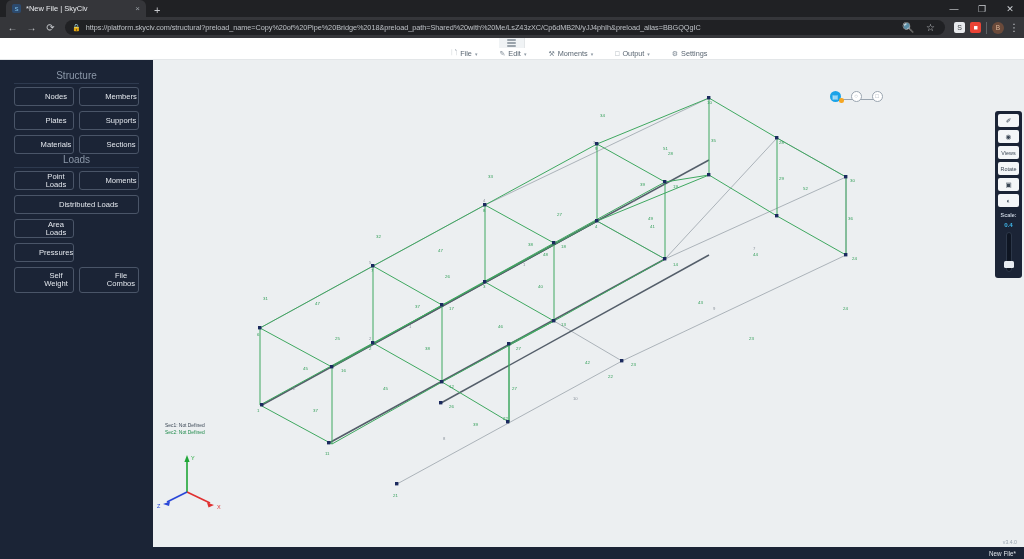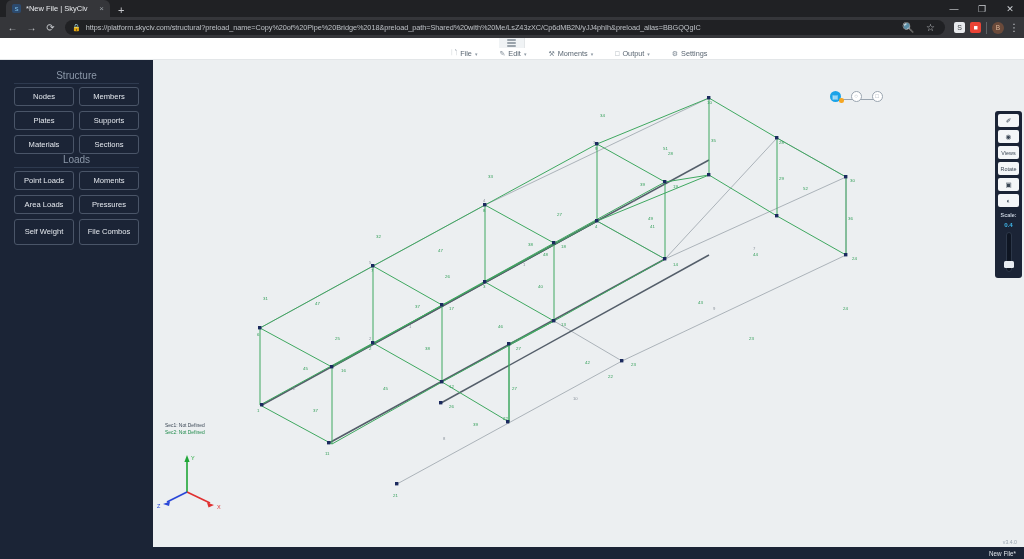--- a/index.html
+++ b/index.html
@@ -9,21 +9,21 @@
     font-family: "Liberation Sans", sans-serif;
     background: #202124;
   }
   
   .browser { width: 1024px; height: 559px; display: flex; flex-direction: column; }
   .tabstrip {
     height: 17px; background: #202124; display: flex; align-items: flex-end;
     padding-left: 6px; position: relative;
   }
   .tab {
-    height: 17px; width: 104px; background: #35363a; border-radius: 6px 6px 0 0;
+    height: 17px; width: 140px; background: #35363a; border-radius: 6px 6px 0 0;
     display: flex; align-items: center; padding: 0 6px; gap: 5px;
   }
   .tab-favicon {
     width: 9px; height: 9px; border-radius: 2px; background: #2c4a6e;
     display: flex; align-items: center; justify-content: center;
     font-size: 6px; color: #7fc4f0; flex: 0 0 auto;
   }
   .tab-title {
     font-size: 7.5px; color: #e8eaed; white-space: nowrap; overflow: hidden;
     text-overflow: ellipsis; flex: 1 1 auto;
@@ -142,21 +142,21 @@
   }
   .section-head::after {
     content: ""; position: absolute; left: 0; right: 0; bottom: -3px;
     height: 1px; background: #2e3a4f;
   }
   .btn-grid { display: flex; flex-wrap: wrap; gap: 5px; margin-top: 6px; }
   .sb-btn {
     flex: 0 0 calc(50% - 2.5px); height: 19px; border: 1px solid #4a5568;
     border-radius: 3px; color: #e4e8ee; font-size: 7.6px; display: flex;
     align-items: center; justify-content: center; text-align: center;
-    background: transparent; line-height: 1.05;
+    background: transparent; line-height: 1.05; padding-left: 24px;
   }
   .sb-btn.wide { flex: 0 0 100%; }
   .sb-btn.tall { height: 26px; }
 
   
   .viewport {
     position: absolute; left: 153px; top: 22px; right: 0; bottom: 12px;
     background: #eceff1; overflow: hidden;
   }
   .viewport svg { position: absolute; left: 0; top: 0; }
@@ -315,20 +315,21 @@
         <div class="sb-btn">Plates</div>
         <div class="sb-btn">Supports</div>
         <div class="sb-btn">Materials</div>
         <div class="sb-btn">Sections</div>
       </div>
 
       <div class="section-head" style="margin-top:0;">Loads</div>
       <div class="btn-grid">
         <div class="sb-btn">Point Loads</div>
         <div class="sb-btn">Moments</div>
+        <div class="sb-btn wide">Distributed Loads</div>
         <div class="sb-btn">Area Loads</div>
         <div class="sb-btn">Pressures</div>
         <div class="sb-btn tall">Self Weight</div>
         <div class="sb-btn tall">File Combos</div>
       </div>
     </div>
 
     <div class="viewport">
       <svg width="871" height="525" viewBox="0 0 871 525">
         <g id="gray-members" stroke="#9aa3ab" stroke-width="0.8" fill="none">

